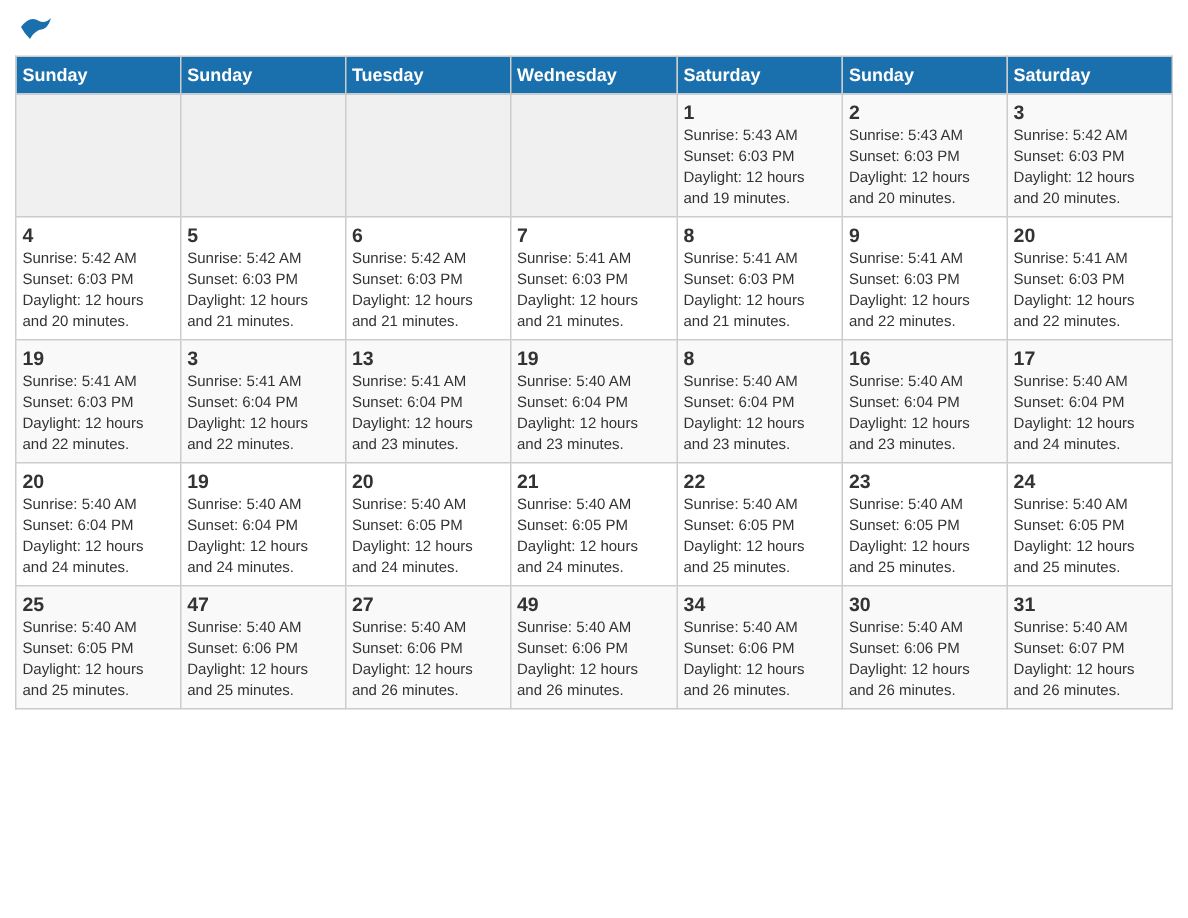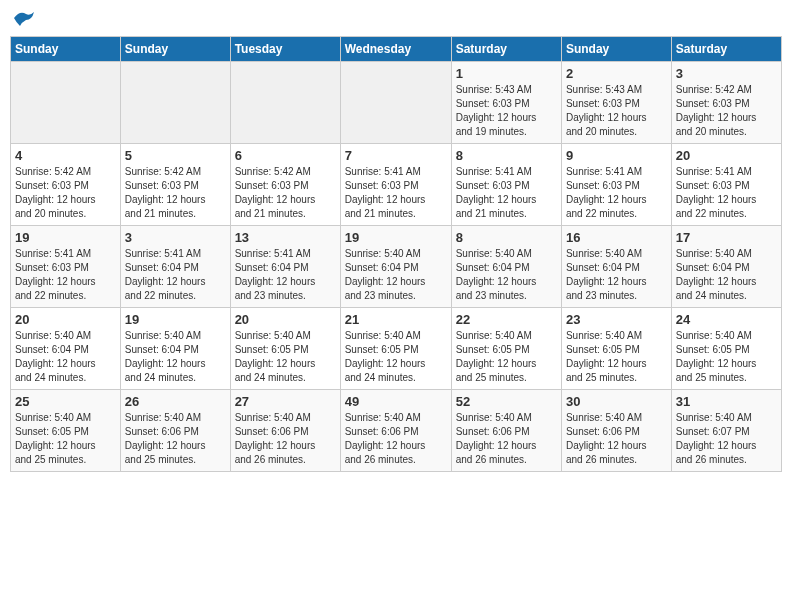--- a/index.html
+++ b/index.html
@@ -313,42 +313,42 @@
       </tr>
       <tr>
         <td>
           <span class="day-number">25</span>
           <div class="day-info" style="white-space: pre-line;">Sunrise: 5:40 AM
 Sunset: 6:05 PM
 Daylight: 12 hours
 and 25 minutes.</div>
         </td>
         <td>
-          <span class="day-number">26</span>
+          <span class="day-number">47</span>
           <div class="day-info" style="white-space: pre-line;">Sunrise: 5:40 AM
 Sunset: 6:06 PM
 Daylight: 12 hours
 and 25 minutes.</div>
         </td>
         <td>
           <span class="day-number">27</span>
           <div class="day-info" style="white-space: pre-line;">Sunrise: 5:40 AM
 Sunset: 6:06 PM
 Daylight: 12 hours
 and 26 minutes.</div>
         </td>
         <td>
           <span class="day-number">49</span>
           <div class="day-info" style="white-space: pre-line;">Sunrise: 5:40 AM
 Sunset: 6:06 PM
 Daylight: 12 hours
 and 26 minutes.</div>
         </td>
         <td>
-          <span class="day-number">52</span>
+          <span class="day-number">34</span>
           <div class="day-info" style="white-space: pre-line;">Sunrise: 5:40 AM
 Sunset: 6:06 PM
 Daylight: 12 hours
 and 26 minutes.</div>
         </td>
         <td>
           <span class="day-number">30</span>
           <div class="day-info" style="white-space: pre-line;">Sunrise: 5:40 AM
 Sunset: 6:06 PM
 Daylight: 12 hours

